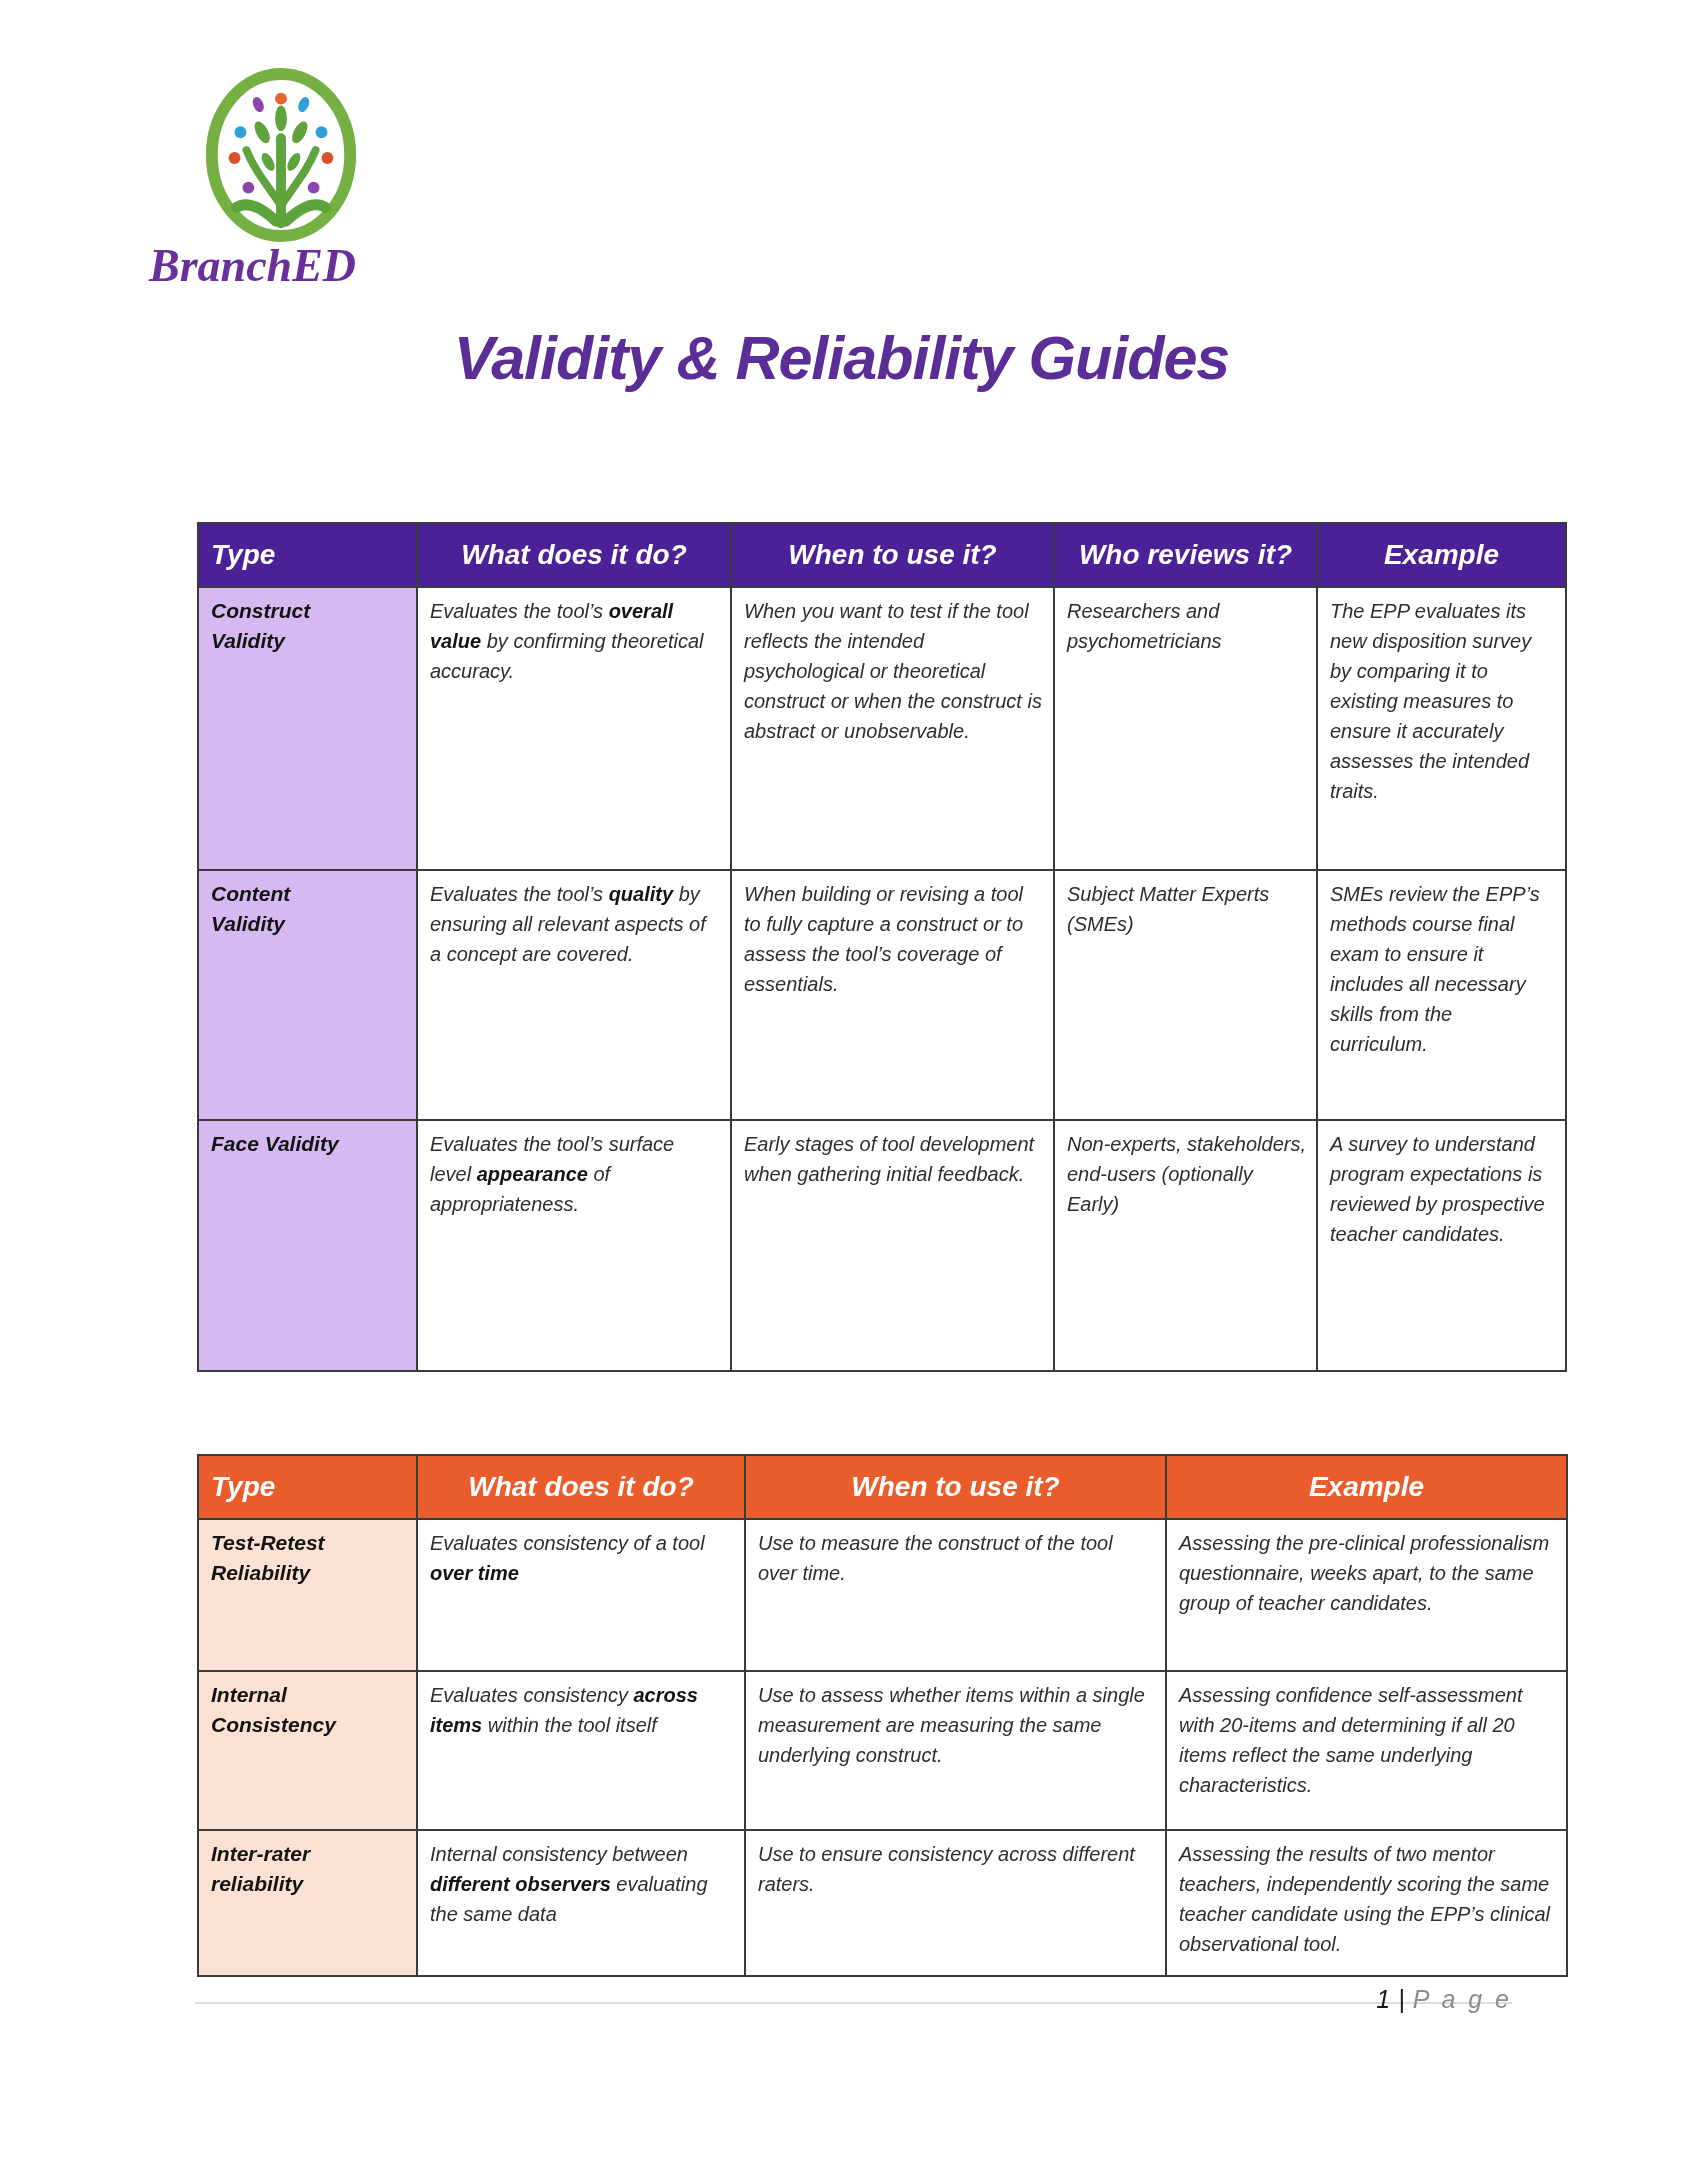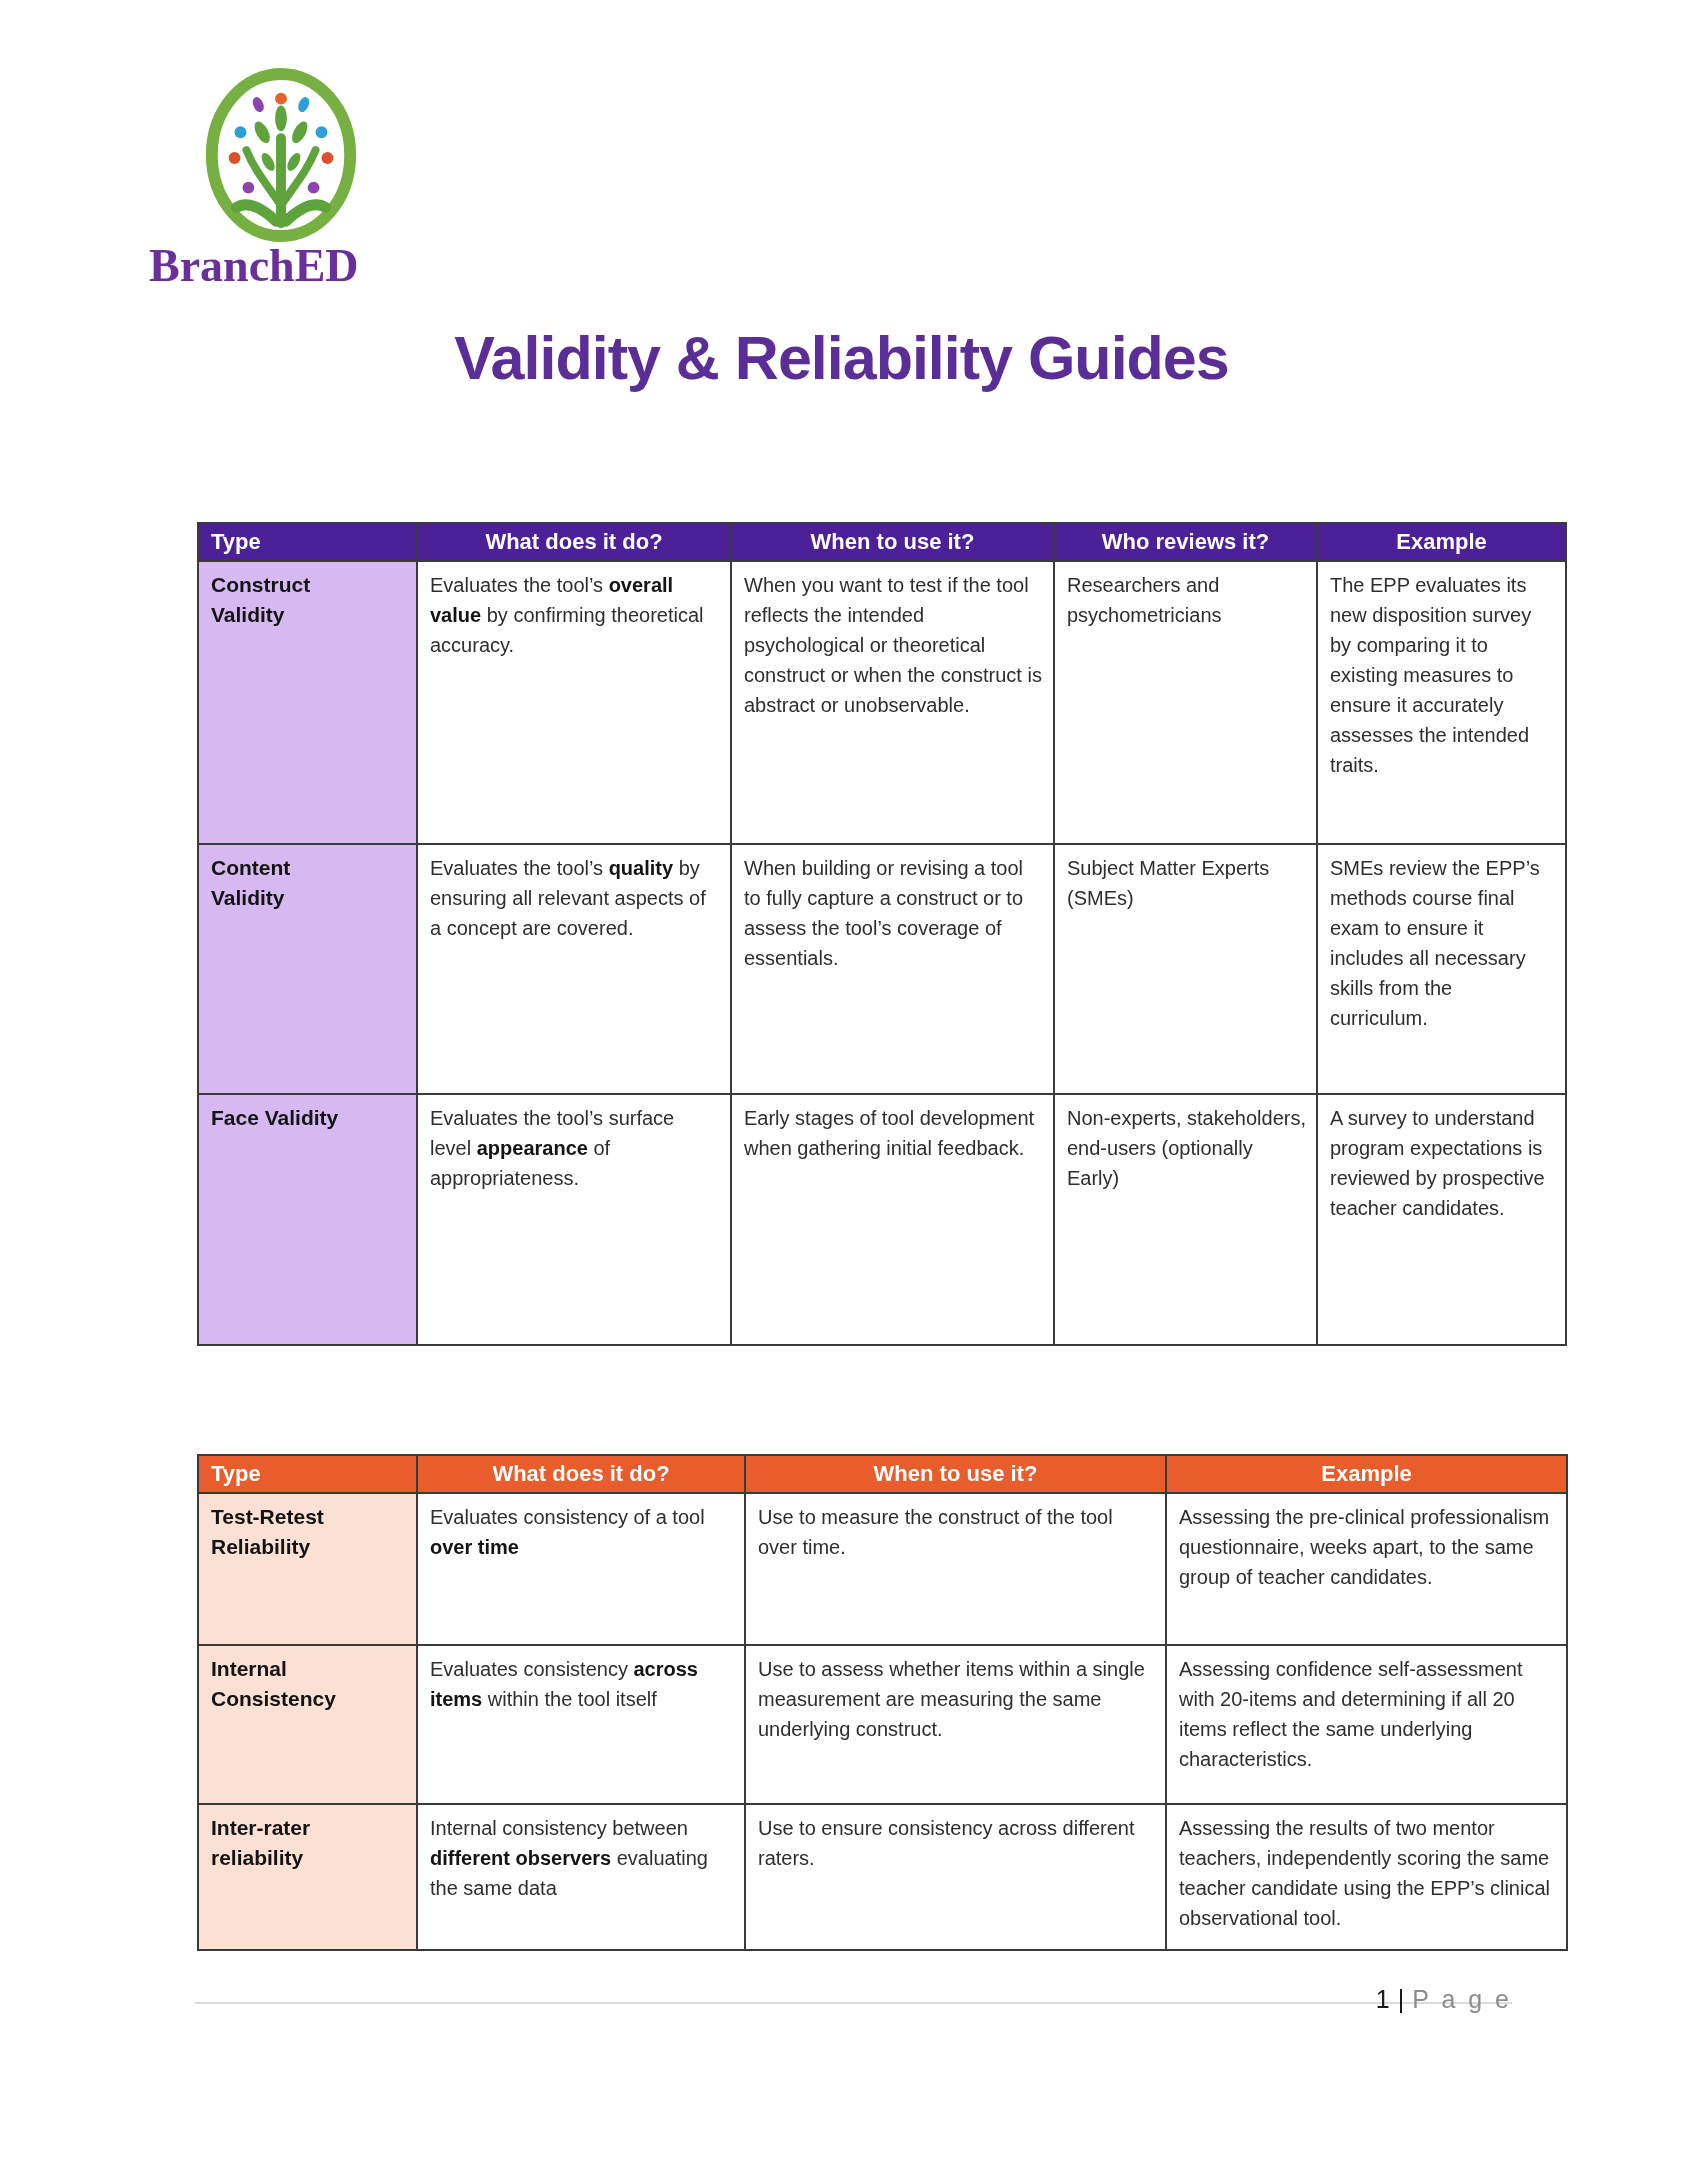--- a/index.html
+++ b/index.html
@@ -1,18 +1,18 @@
 <!DOCTYPE html>
 <html style="--brand-purple: #69309B; --title-purple: #5B2E97; --heading-green: #6CBE4D; --table1-header-bg: #4C2096; --table1-type-bg: #D6B9F0; --table2-header-bg: #E95C2B; --table2-type-bg: #FBE1D3; --header-text: #FFFFFF; --body-text: #2E2E2E; --table-border: #3A3A3A; --footer-gray: #8C8C8C; --footer-line: #DCDCDC; --logo-ring-green: #76B043; --logo-leaf-green: #5FA33C; --logo-orange: #E8622C; --logo-blue: #2F9FD8; --logo-violet: #8E44AD; --logo-red: #D9502B;"><head>
 <meta charset="utf-8">
 <style>
   html,body{margin:0;padding:0;background:#ffffff;}
   .page{
     position:relative;width:1683px;height:2178px;background:#ffffff;overflow:hidden;
-    font-family:"Liberation Sans",sans-serif;color:var(--body-text,#2e2e2e);
+    font-family:"Liberation Sans",sans-serif;color:var(--body-text,#2e2e2e);font-style:italic;
   }
   
   .logo{position:absolute;left:149px;top:67px;width:257px;}
   .logo svg{display:block;margin-left:48px;}
   .brand{
     font-family:"Liberation Serif",serif;font-weight:700;font-size:46px;
     color:var(--brand-purple,#69309b);margin-top:0px;line-height:1;
   }
   
   .title{
@@ -30,22 +30,22 @@
   table.t{
     position:absolute;left:197px;width:1368px;border-collapse:collapse;table-layout:fixed;
   }
   .t1{top:522px}
   .t2{top:1454px}
   table.t th,table.t td{
     border:2px solid var(--table-border,#3a3a3a);
     vertical-align:top;text-align:left;
   }
   table.t th{
-    color:var(--header-text,#ffffff);font-size:22px;font-weight:700;
-    text-align:center;padding:3px 6px;height:30px;vertical-align:middle;
+    color:var(--header-text,#ffffff);font-size:28px;font-weight:700;
+    text-align:center;padding:15px 6px;height:30px;vertical-align:middle;
   }
   .t1 th{background:var(--table1-header-bg,#4c2096);}
   .t2 th{background:var(--table2-header-bg,#e95c2b);}
   table.t th.left{text-align:left;padding-left:12px;}
   table.t td{
     font-size:20px;line-height:30px;padding:8px 10px 16px 12px;background:#ffffff;
   }
   table.t td.type{
     font-size:21px;font-weight:700;white-space:pre-line;color:#141414;
   }

